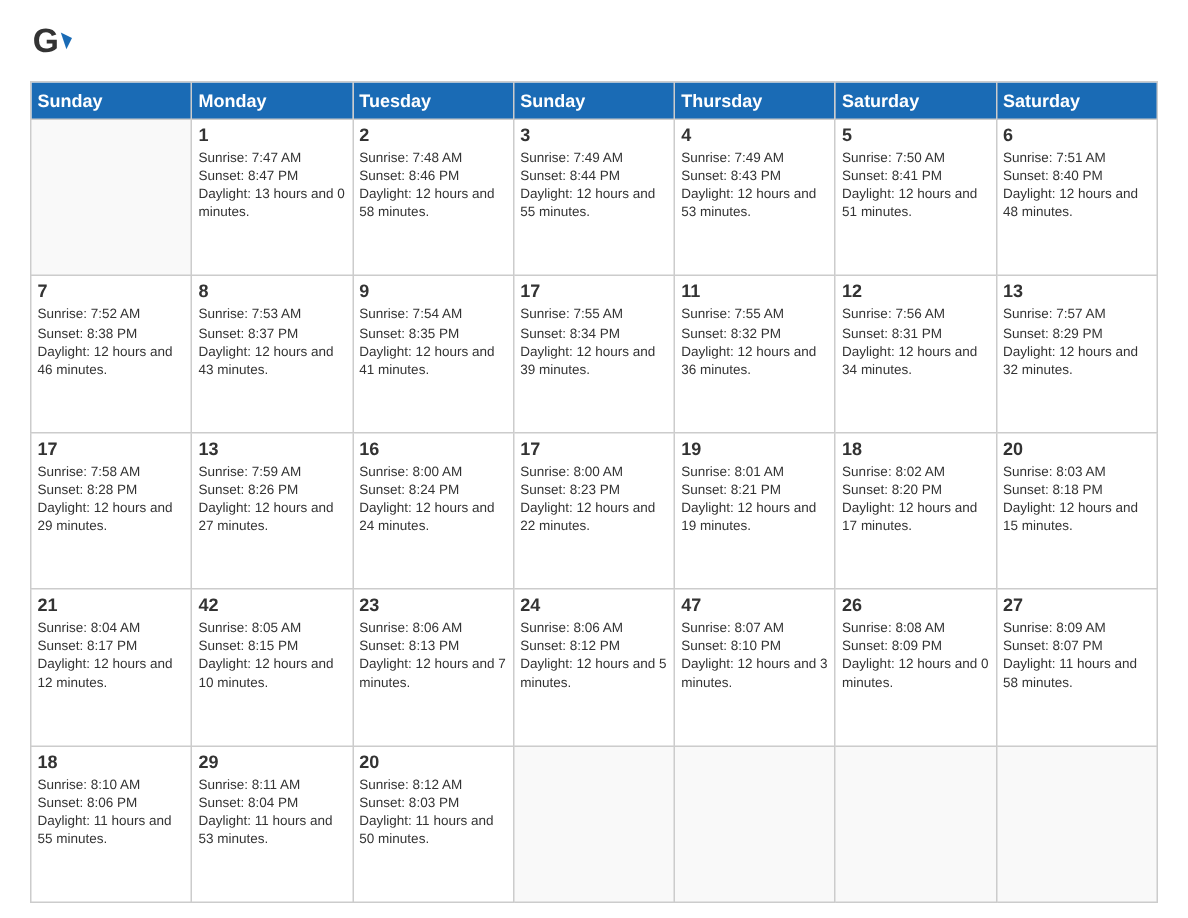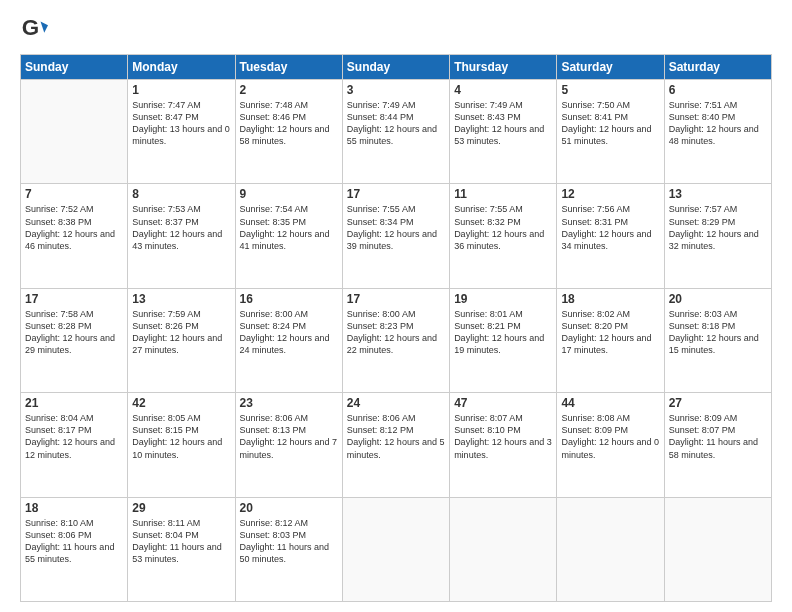--- a/index.html
+++ b/index.html
@@ -228,21 +228,21 @@
           </td>
           <td>
             <span class="day-number">24</span>
             <div class="day-info">Sunrise: 8:06 AM<br>Sunset: 8:12 PM<br>Daylight: 12 hours and 5 minutes.</div>
           </td>
           <td>
             <span class="day-number">47</span>
             <div class="day-info">Sunrise: 8:07 AM<br>Sunset: 8:10 PM<br>Daylight: 12 hours and 3 minutes.</div>
           </td>
           <td>
-            <span class="day-number">44</span>
+            <span class="day-number">26</span>
             <div class="day-info">Sunrise: 8:08 AM<br>Sunset: 8:09 PM<br>Daylight: 12 hours and 0 minutes.</div>
           </td>
           <td>
             <span class="day-number">27</span>
             <div class="day-info">Sunrise: 8:09 AM<br>Sunset: 8:07 PM<br>Daylight: 11 hours and 58 minutes.</div>
           </td>
         </tr>
         <tr>
           <td>
             <span class="day-number">18</span>

